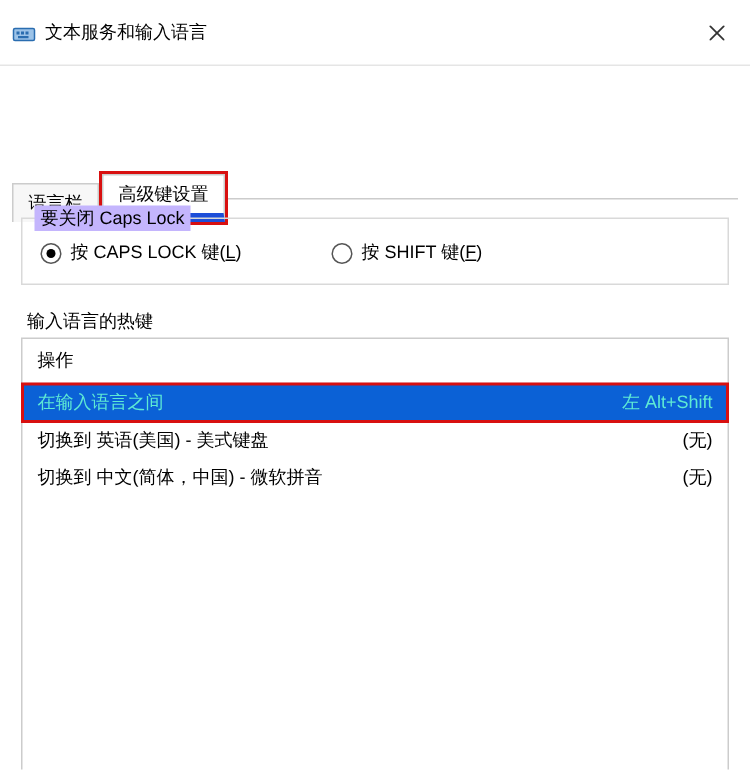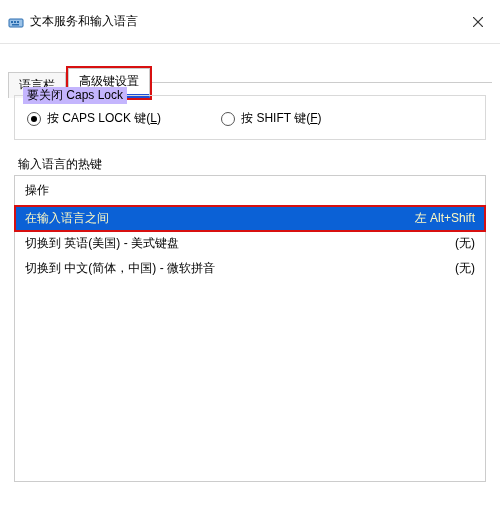--- a/index.html
+++ b/index.html
@@ -44,21 +44,22 @@
     border: 1px solid #ccc;
     border-bottom: none;
     background: #f7f7f7;
     margin-right: 2px;
     position: relative;
     top: 16px;
     font-size: 12px;
   }
   .tab.active {
     background: #fff;
-    border-bottom: 4px solid #1d4ed8;
+    border-bottom: 6px solid #1d4ed8;
+    margin-top: 48px;
   }
   .tab.highlighted {
     outline: 2px solid #d81010;
   }
   .groupbox {
     margin: 12px 14px 0 14px;
     border: 1px solid #d9d9d9;
     padding: 10px 12px 12px 12px;
     position: relative;
   }
@@ -115,21 +116,21 @@
   }
   .hk-header .underline { text-decoration: underline; }
   .hk-row {
     display: flex;
     justify-content: space-between;
     padding: 4px 10px;
     font-size: 12px;
   }
   .hk-row.selected {
     background: #0b61d6;
-    color: #fef9c3;
+    color: #5eead4;
     outline: 2px solid #d81010;
     outline-offset: -1px;
   }
   .hk-action { flex: 1; }
   .hk-keys { text-align: right; white-space: nowrap; }
 </style>
 </head>
 <body>
 
 <div class="titlebar">

